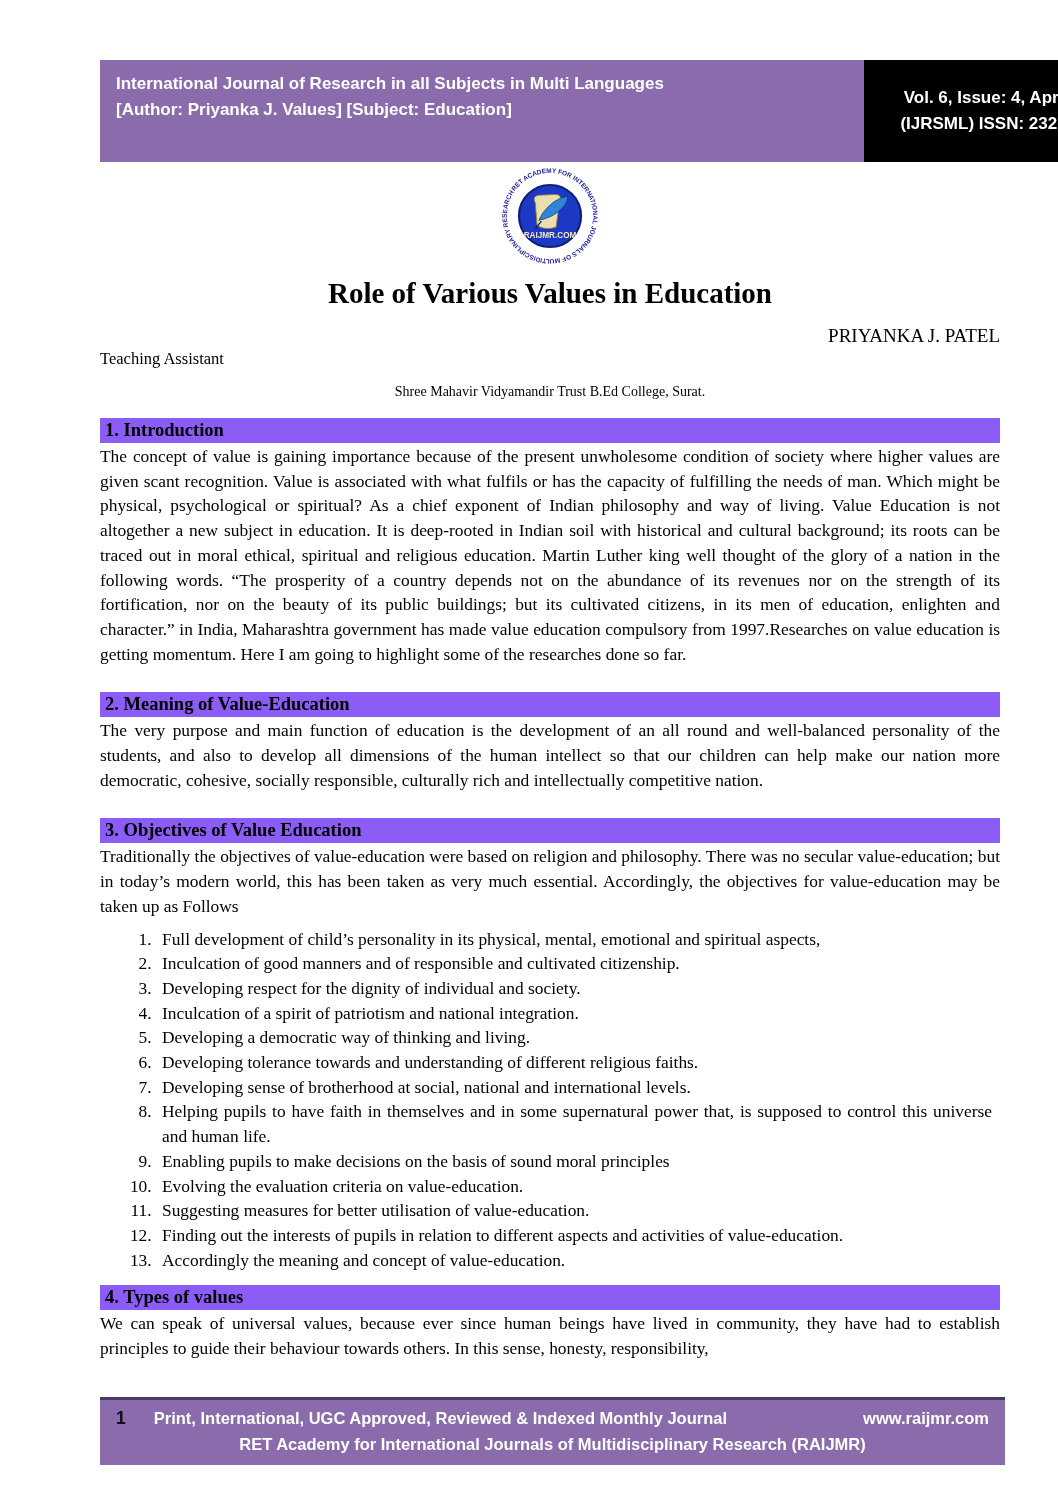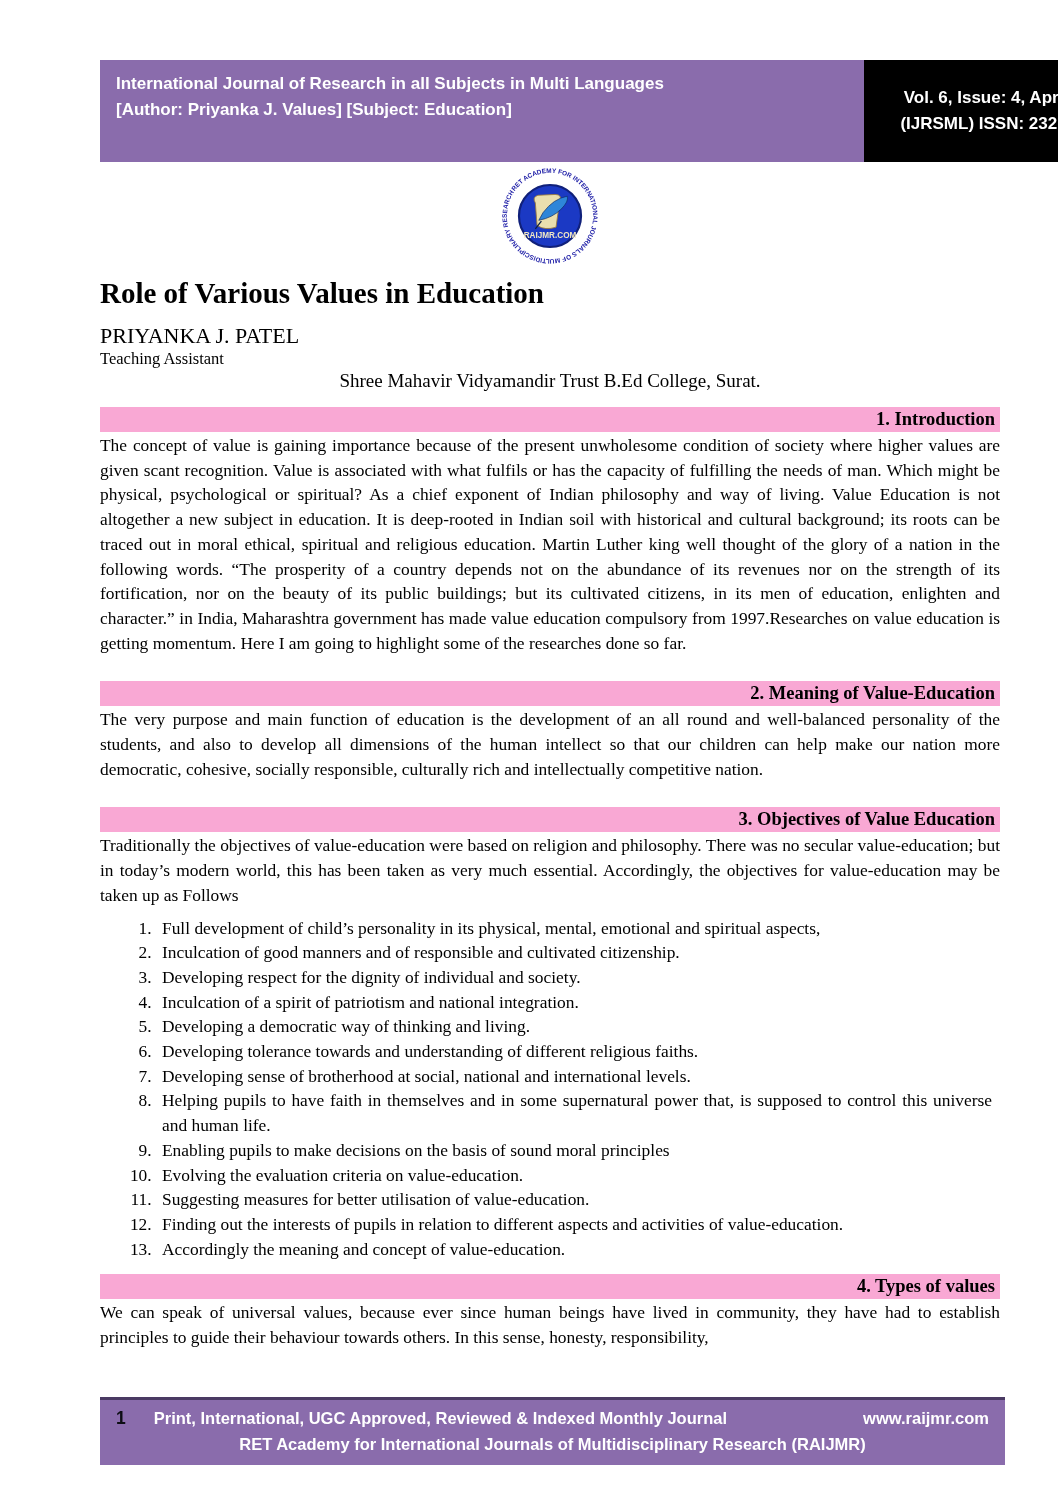--- a/index.html
+++ b/index.html
@@ -18,29 +18,29 @@
   .header {
     display:flex; width:1056px;
     font-family:"Liberation Sans", sans-serif;
     font-weight:bold; color:#fff; font-size:17px; line-height:26px;
   }
   .header-left { background:#8A6CAC; flex:1; padding:11px 16px; }
   .header-right { background:#000000; width:260px; text-align:center; padding:25px 16px; }
   
   .logo-row { text-align:center; margin:4px 0 0 0; height:100px; }
   
-  .title { font-size:29px; font-weight:bold; margin:10px 0 14px 0; line-height:34px; }
-  .author-name  { text-align:left; font-size:22px;   line-height:24px; margin:0; }
+  .title { text-align:center; font-size:29px; font-weight:bold; margin:10px 0 14px 0; line-height:34px; }
+  .author-name  { text-align:right; font-size:19px;   line-height:24px; margin:0; }
   .author-role  { text-align:left; font-size:16.5px; line-height:21px; margin:0; }
-  .author-affil { text-align:center; font-size:19px; line-height:21px; margin:1px; }
+  .author-affil { text-align:center; font-size:14px; line-height:21px; margin:12px; }
   
   .section-heading {
-    background:#f9a8d4;
+    background:#8b5cf6;
     font-weight:bold; font-size:18.5px; line-height:23px;
-    padding:1px 5px; margin:26px 0 1px 0;text-align:right;
+    padding:1px 5px; margin:26px 0 1px 0;
   }
   .section-first .section-heading { margin-top:16px; }
   .section-compact .section-heading { margin-top:13px; }
   .body-par {
     font-size:17.4px; line-height:24.7px;
     text-align:justify; margin:0;
   }
   .obj-list {
     margin:8px; padding:0 0 0 48px;
     font-size:17.4px; line-height:24.7px;

